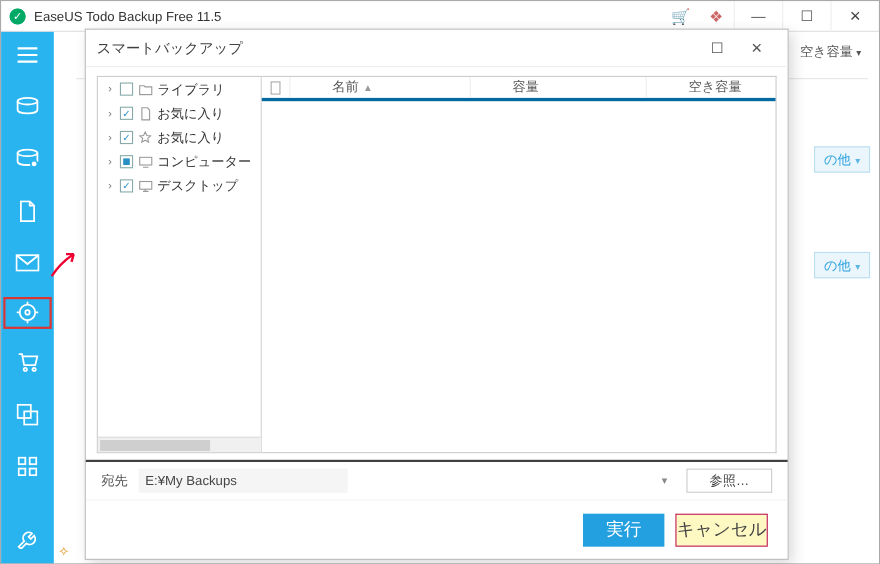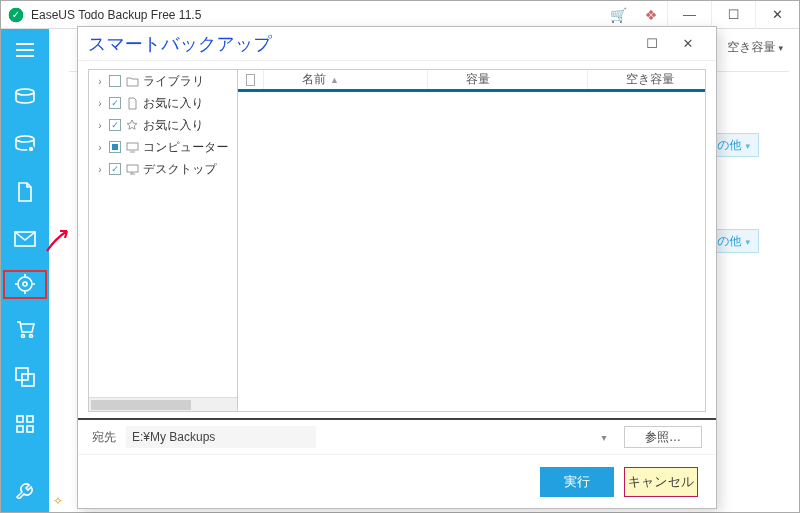--- a/index.html
+++ b/index.html
@@ -22,36 +22,36 @@
   .sidebar { width: 48px; background: #29b4ef; display: flex; flex-direction: column; align-items: center; padding-top: 6px; gap: 18px; }
   .sidebar .sbtn { width: 48px; height: 38px; display:flex; align-items:center; justify-content:center; color:#fff; }
   .sidebar .sbtn svg { stroke:#fff; fill:none; stroke-width:1.6; }
   .sidebar .sbtn.menu svg { stroke-width:2; }
   .sidebar .sbtn.highlight { border: 2px solid #d33; width: 44px; height: 36px; margin: -2px 0; }
   .sidebar .spacer { flex:1; }
 
   .content { position: relative; flex: 1 1 auto; background:#fff; }
 
   
-  .chip { position:absolute; right:40px; height:24px; line-height:22px; font-size:12px; color:#29a0de; border:1px solid #b9dff0; background:#eaf6fc; padding:0 8px; }
+  .chip { position:absolute; right:8px; height:24px; line-height:22px; font-size:12px; color:#29a0de; border:1px solid #b9dff0; background:#eaf6fc; padding:0 8px; }
   .chip .chev { margin-left:4px; font-size:9px; color:#59b5e3; }
   .sortlabel { position:absolute; right:16px; top:10px; font-size:12px; color:#555; }
   .sortlabel .chev { font-size:9px; margin-left:3px; }
   .border-top { position:absolute; left:20px; right:10px; top:42px; border-top:1px solid #e6e6e6; }
 
   
   .arrow { position:absolute; left:44px; top:226px; width:30px; height:26px; pointer-events:none; }
 
   
   .activation { position:absolute; left:4px; bottom:4px; width:16px; height:14px; color:#e29a2a; font-size:12px; }
 
   
   .dialog { position:absolute; left:76px; top:25px; width:640px; height:483px; background:#fff; border:1px solid #bbb; box-shadow: 4px 4px 12px rgba(0,0,0,.15); display:flex; flex-direction:column; }
   .dialog .dtitlebar { height:34px; display:flex; align-items:center; padding:0 10px; border-bottom:1px solid #eee; }
-  .dialog .dtitlebar .dtitle { font-size:18px; color:#1d4ed8; }
+  .dialog .dtitlebar .dtitle { font-size:13px; color:#404040; }
   .dialog .dtitlebar .dsp { flex:1; }
   .dialog .dtitlebar .dbtn { width:36px; height:28px; display:flex; align-items:center; justify-content:center; color:#555; font-size:13px; }
 
   .dialog .dbody { flex:1 1 auto; display:flex; padding:8px 10px 6px 10px; gap:0; overflow:hidden; }
 
   
   .tree { width:150px; border:1px solid #ccc; background:#fff; font-size:12px; color:#333; display:flex; flex-direction:column; }
   .tree .items { flex:1 1 auto; overflow:hidden; }
   .tree .row { display:flex; align-items:center; height:22px; padding-left:6px; gap:4px; }
   .tree .exp { width:10px; color:#777; font-size:10px; display:inline-flex; justify-content:center; }
@@ -76,21 +76,21 @@
   .destrow { height:36px; display:flex; align-items:center; padding:0 14px; gap:10px; font-size:12px; color:#555; border-top:2px solid #404040; }
   .destrow .destlabel { color:#555; }
   .destrow .path { flex:0 0 auto; width:190px; background:#f5f5f5; color:#444; height:22px; line-height:22px; padding:0 6px; }
   .destrow .fill { flex:1; }
   .destrow .freeinfo { color:#888; font-size:11px; }
   .destrow .dd { width:20px; text-align:center; color:#888; font-size:10px; }
   .destrow .browse { border:1px solid #ccc; background:#fff; color:#444; height:22px; padding:0 20px; display:flex; align-items:center; }
 
   
   .dfooter { height:54px; display:flex; align-items:center; justify-content:flex-end; gap:10px; padding-right:18px; border-top:1px solid #f2f2f2; }
-  .btn { min-width:74px; height:30px; display:flex; align-items:center; justify-content:center; font-size:13px; }
+  .btn { min-width:74px; height:30px; display:flex; align-items:center; justify-content:center; font-size:16px; }
   .btn.primary { background:#23a0e0; color:#fff; }
   .btn.secondary { background:#fef9c3; color:#444; border:1px solid #be185d; }
 </style>
 </head>
 <body>
 
 <div class="window">
 
   <div class="titlebar">
     <div class="logo">✓</div>

